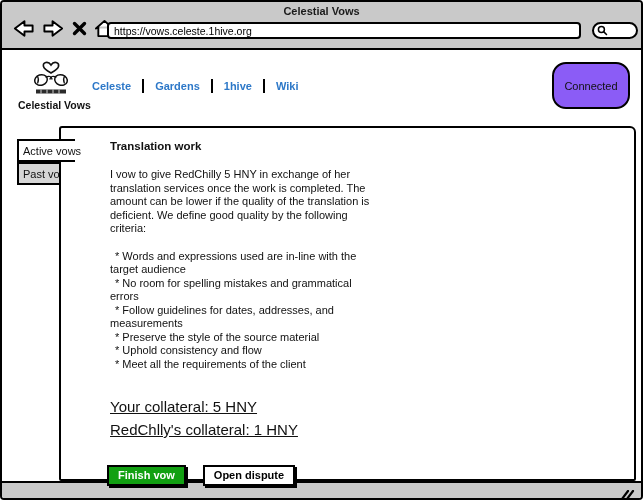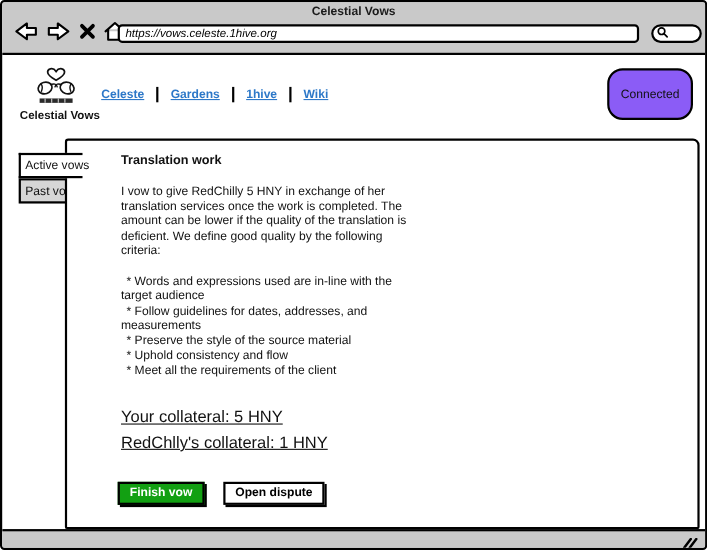--- a/index.html
+++ b/index.html
@@ -19,35 +19,35 @@
   .win-title{
     position:absolute; top:3px; left:0; right:0;
     text-align:center; font-size:11px; font-weight:bold; color:#1a1a1a;
   }
   .navbtns{ position:absolute; left:10px; top:17px; display:flex; align-items:center; gap:7px; }
   .navbtns svg{ display:block; }
   .urlfield{
     position:absolute; left:105px; top:20px; width:474px; height:17px;
     background:#fff; border:2px solid #000; border-radius:4px;
     font-size:10.5px; line-height:13px; padding:1px 0 0 5px; color:#000;
-    white-space:nowrap; overflow:hidden;font-style:italic;
+    white-space:nowrap; overflow:hidden;
   }
   .searchpill{
     position:absolute; left:590px; top:20px; width:46px; height:17px;
     background:#fff; border:2px solid #000; border-radius:9px;
     display:flex; align-items:center; padding-left:3px;
   }
 
   
   .site{ position:absolute; left:2px; top:50px; right:2px; bottom:17px; background:#fff; }
   .logo{ position:absolute; left:14px; top:6px; width:66px; text-align:center; }
   .logo svg{ display:block; margin:0 auto; }
   .logo-label{ font-size:10.5px; font-weight:bold; white-space:nowrap; margin-top:1px; }
   .nav{ position:absolute; left:88px; top:27px; display:flex; align-items:center; gap:11px; }
-  .nav a{ font-size:11px; font-weight:bold; color:#2d78c8; text-decoration:underline; cursor:pointer; }
+  .nav a{ font-size:11px; font-weight:bold; color:#2d78c8; cursor:pointer; }
   .navsep{ width:2px; height:14px; background:#000; }
   .connected{
     position:absolute; right:9px; top:10px; width:78px; height:47px;
     border:2px solid #000; border-radius:14px; background:#8b5cf6;
     display:flex; align-items:center; justify-content:center;
     font-size:11px; color:#111; cursor:pointer;
   }
 
   
   .tab{
@@ -174,20 +174,21 @@
     <div class="tab inactive">Past vows</div>
 
     <div class="panel">
       <div class="panel-inner">
         <div class="vow-title">Translation work</div>
 
         <div class="vow-desc">I vow to give RedChilly 5 HNY in exchange of her translation services once the work is completed. The amount can be lower if the quality of the translation is deficient. We define good quality by the following criteria:</div>
 
         <div class="criteria">
           <div>* Words and expressions used are in-line with the target audience</div>
+          <div>* No room for spelling mistakes and grammatical errors</div>
           <div>* Follow guidelines for dates, addresses, and measurements</div>
           <div>* Preserve the style of the source material</div>
           <div>* Uphold consistency and flow</div>
           <div>* Meet all the requirements of the client</div>
         </div>
 
         <div class="collateral">
           <div>Your collateral: 5 HNY</div>
           <div>RedChlly's collateral: 1 HNY</div>
         </div>

